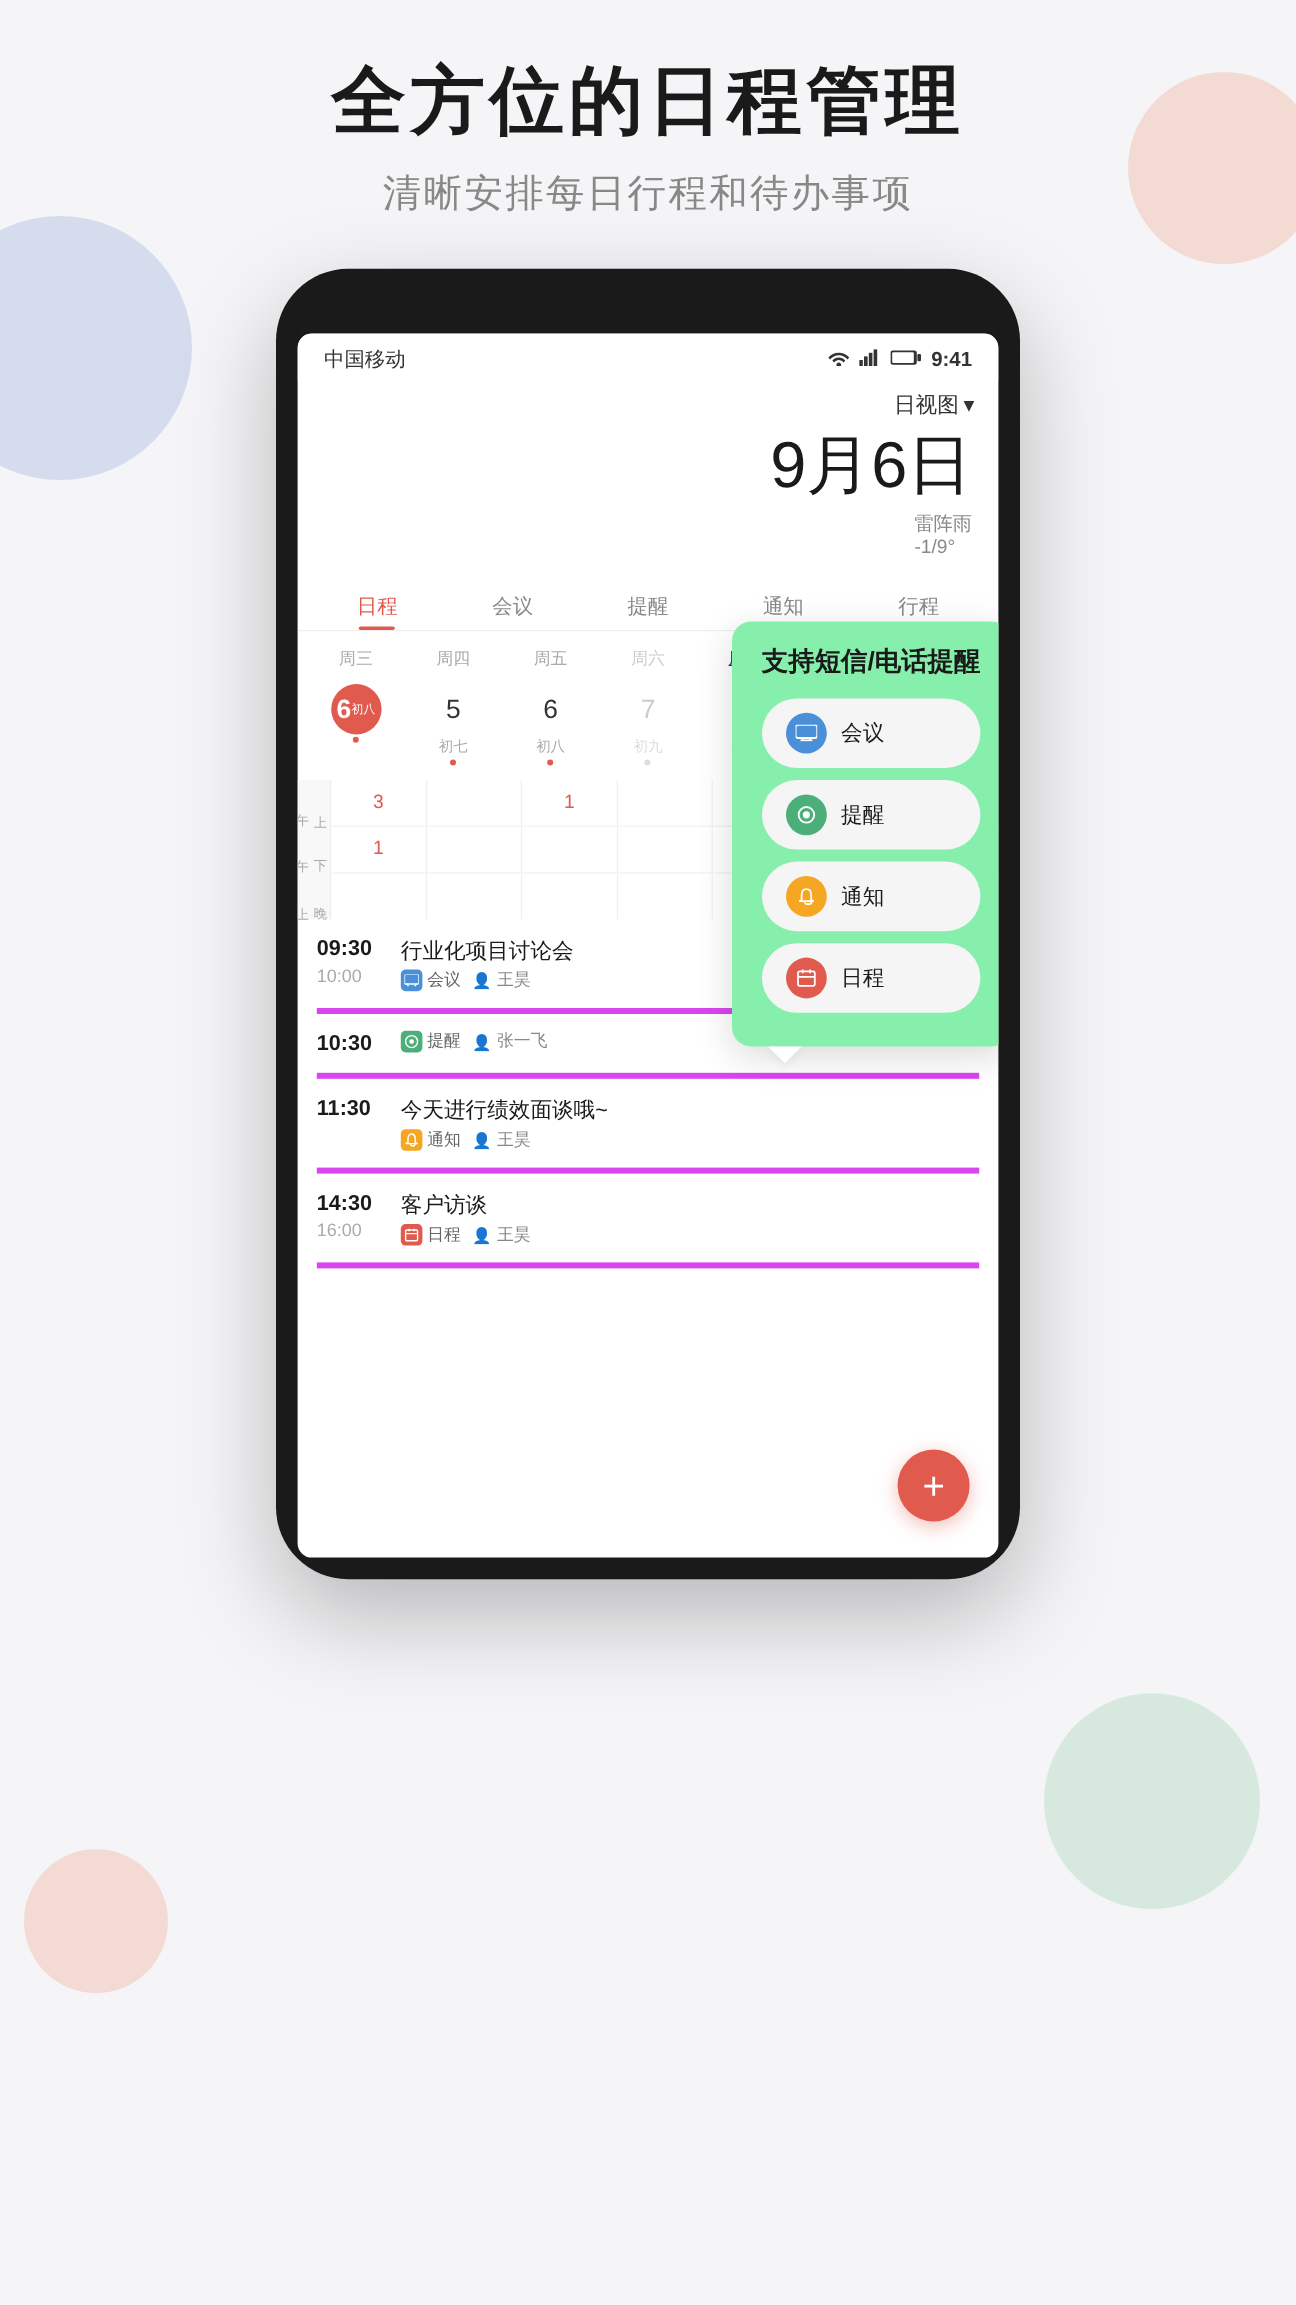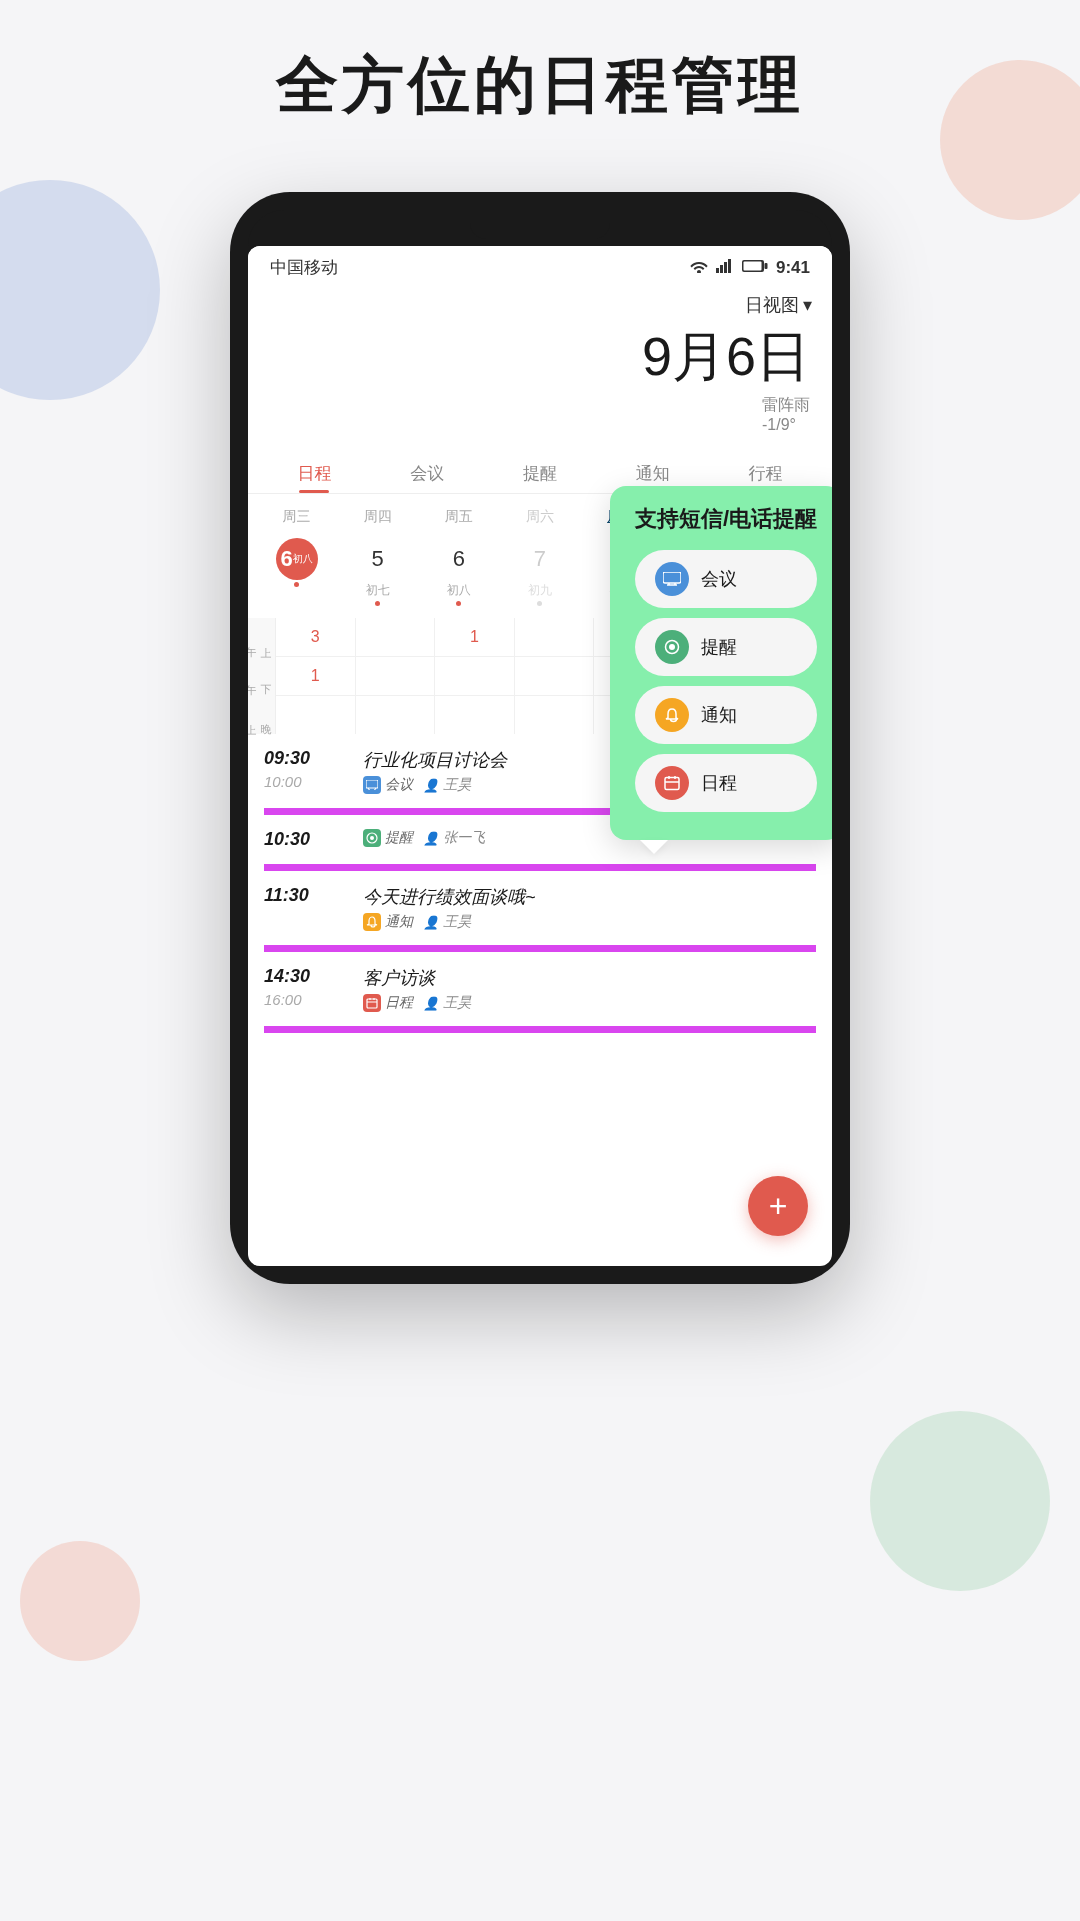--- a/index.html
+++ b/index.html
@@ -72,21 +72,20 @@
       letter-spacing: 2px;
     }
 
     
     .phone-wrapper {
       position: relative;
       z-index: 2;
       display: flex;
       justify-content: center;
       align-items: flex-start;
-      margin-top: 30px;
     }
     .phone-frame {
       width: 620px;
       background: #1a1a1a;
       border-radius: 60px;
       padding: 18px;
       box-shadow: 0 30px 80px rgba(0,0,0,0.25);
       position: relative;
     }
     .phone-notch-area {
@@ -301,23 +300,22 @@
     .count-cell:last-child { border-right: none; }
     .count-cell.empty { color: transparent; }
 
     
     .event-list {
       padding: 0 16px;
     }
     .event-item {
       display: flex;
       padding: 14px 0;
-      border-bottom: 7px solid #d946ef;
-      gap: 29px;
-      font-style: italic;
+      border-bottom: 5px solid #d946ef;
+      gap: 0;
     }
     .event-time-col {
       min-width: 70px;
       display: flex;
       flex-direction: column;
       gap: 4px;
     }
     .event-start-time {
       font-size: 18px;
       font-weight: 600;
@@ -458,20 +456,21 @@
 </head>
 <body>
 
 <div class="bg-circle-blue"></div>
 <div class="bg-circle-pink"></div>
 <div class="bg-circle-green"></div>
 <div class="bg-circle-salmon"></div>
 
 <div class="header-section">
   <div class="main-title">全方位的日程管理</div>
+  <div class="sub-title">清晰安排每日行程和待办事项</div>
 </div>
 
 <div class="phone-wrapper">
   <div class="phone-frame">
     <div class="phone-notch-area">
       <div class="phone-notch"></div>
     </div>
     <div class="phone-screen phone-relative">
 
       <div class="status-bar">

